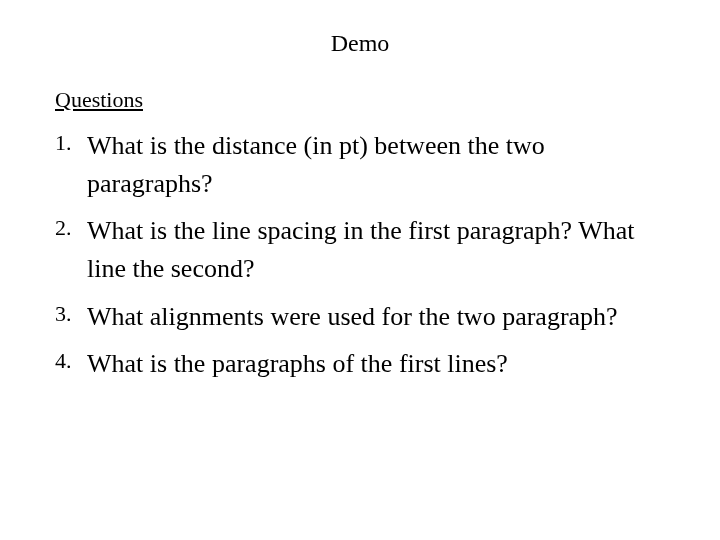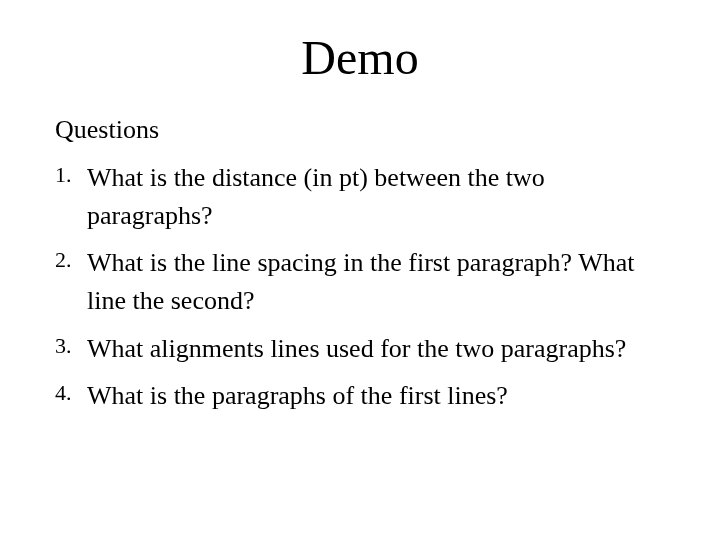--- a/index.html
+++ b/index.html
@@ -19,28 +19,29 @@
     .page {
       width: 720px;
       height: 540px;
       padding: 30px 55px 30px 55px;
       display: flex;
       flex-direction: column;
     }
 
     .title {
       text-align: center;
-      font-size: 48px;
+      font-size: 24px;
       font-weight: normal;
       margin-bottom: 30px;
       font-family: 'Times New Roman', Times, serif;
     }
 
     .questions-label {
-      font-size: 26px;
+      font-size: 22px;
+      text-decoration: underline;
       margin-bottom: 14px;
       font-family: 'Times New Roman', Times, serif;
     }
 
     .questions-list {
       list-style: none;
       font-size: 22px;
       font-family: 'Times New Roman', Times, serif;
     }
 
@@ -72,20 +73,20 @@
     <li>
       <span class="list-number">1.</span>
       <span class="list-text">What is the distance (in pt) between the two paragraphs?</span>
     </li>
     <li>
       <span class="list-number">2.</span>
       <span class="list-text justified">What  is  the  line  spacing  in  the  first paragraph? What line the second?</span>
     </li>
     <li>
       <span class="list-number">3.</span>
-      <span class="list-text justified">What  alignments  lines  used  for  the  two paragraphs?</span>
+      <span class="list-text justified">What  alignments  were  used  for  the  two paragraph?</span>
     </li>
     <li>
       <span class="list-number">4.</span>
       <span class="list-text">What is the paragraphs of the first lines?</span>
     </li>
   </ol>
 </div>
 
 </body></html>

